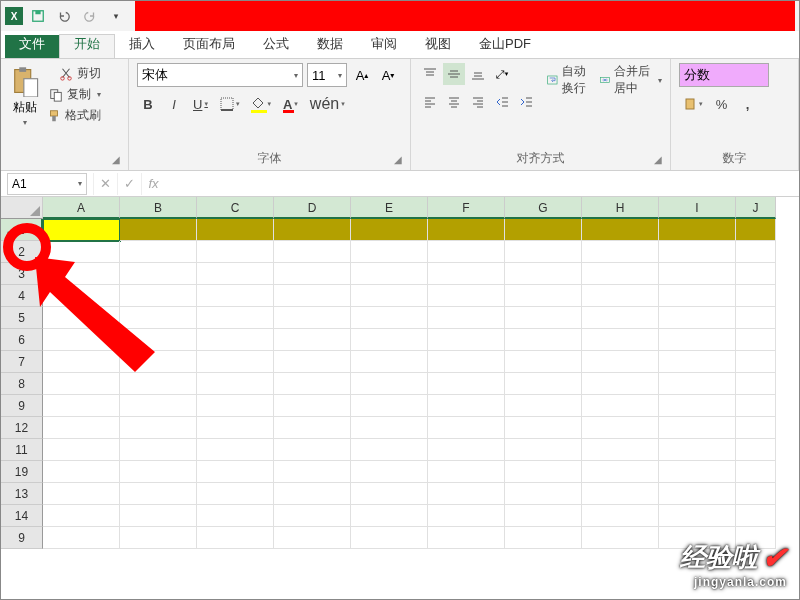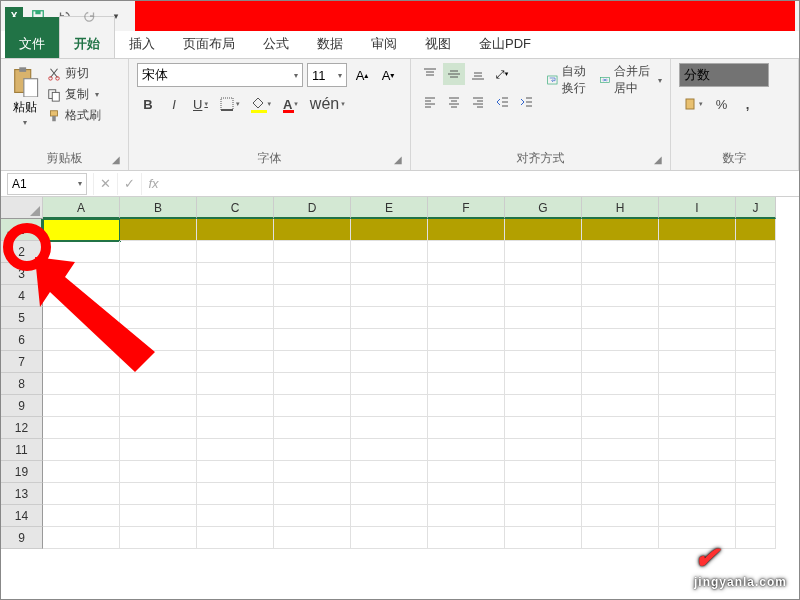--- a/index.html
+++ b/index.html
@@ -7,37 +7,37 @@
 
 
 .title-bar { height: 30px; background: #f3f3f3; display: flex; align-items: center; padding: 0 4px; gap: 4px; }
 .app-icon { width: 18px; height: 18px; background: #217346; color: #fff; font-size: 10px; display: flex; align-items: center; justify-content: center; font-weight: bold; }
 .qat-btn { width: 22px; height: 22px; display: flex; align-items: center; justify-content: center; font-size: 12px; color: #444; }
 .qat-btn svg { width: 14px; height: 14px; }
 .red-banner { flex: 1; height: 100%; background: #ff0000; margin-left: 4px; }
 
 
 .tabs { height: 28px; display: flex; align-items: flex-end; background: #fff; border-bottom: 1px solid #d0d0d0; padding-left: 4px; }
-.tab { padding: 18px 14px 5px; font-size: 13px; color: #333; cursor: pointer; }
+.tab { padding: 0 14px 5px; font-size: 13px; color: #333; cursor: pointer; }
 .tab.file { background: #217346; color: #fff; }
-.tab.active { background: #f3f3f3; border: 1px solid #d0d0d0; border-bottom: none; color: #217346; font-weight: bold; }
+.tab.active { background: #f3f3f3; border: 1px solid #d0d0d0; border-bottom: none; color: #217346; }
 
 
 .ribbon { height: 112px; background: #f3f3f3; display: flex; border-bottom: 1px solid #d0d0d0; }
 .group { border-right: 1px solid #d6d6d6; padding: 4px 8px 2px; display: flex; flex-direction: column; position: relative; }
 .group-title { text-align: center; font-size: 12px; color: #666; padding: 2px 0 1px; position: relative; }
 .group-body { flex: 1; display: flex; align-items: flex-start; gap: 6px; }
 .dlg-launcher { position: absolute; right: 4px; bottom: 4px; width: 12px; height: 12px; font-size: 10px; color: #888; }
 
 
 .paste-big { display: flex; flex-direction: column; align-items: center; gap: 2px; padding: 2px; }
 .paste-big .icon { width: 28px; height: 32px; }
 .paste-big .lbl { font-size: 12px; }
 .clip-col { display: flex; flex-direction: column; gap: 4px; padding-top: 2px; }
-.clip-item { display: flex; align-items: center; gap: 4px; font-size: 12px; color: #444; }
+.clip-item { display: flex; align-items: center; gap: 4px; font-size: 12px; color: #444; justify-content: flex-end; }
 .clip-item svg { width: 14px; height: 14px; }
 
 
 .font-top { display: flex; align-items: center; gap: 4px; margin-bottom: 6px; }
 .font-combo { width: 166px; height: 24px; border: 1px solid #aaa; background: #fff; display: flex; align-items: center; padding: 0 4px; font-size: 13px; position: relative; }
 .size-combo { width: 40px; height: 24px; border: 1px solid #aaa; background: #fff; display: flex; align-items: center; padding: 0 4px; font-size: 13px; }
 .combo-arrow { margin-left: auto; font-size: 8px; color: #666; }
 .aa-btn { width: 22px; height: 22px; display: flex; align-items: center; justify-content: center; font-size: 13px; }
 .font-bot { display: flex; align-items: center; gap: 4px; }
 .rb-btn { min-width: 22px; height: 22px; padding: 0 4px; display: flex; align-items: center; justify-content: center; font-size: 13px; color: #444; position: relative; }
@@ -47,21 +47,21 @@
 
 .align-col { display: flex; flex-direction: column; gap: 6px; }
 .align-row { display: flex; gap: 2px; }
 .align-btn { width: 22px; height: 22px; display: flex; align-items: center; justify-content: center; }
 .align-btn svg { width: 14px; height: 14px; }
 .merge-col { display: flex; flex-direction: row; gap: 6px; padding-left: 4px; }
 .merge-item { display: flex; align-items: center; gap: 4px; font-size: 12px; color: #444; }
 
 
 .num-col { display: flex; flex-direction: column; gap: 6px; }
-.num-combo { width: 90px; height: 24px; border: 1px solid #aaa; background: #737373; display: flex; align-items: center; padding: 0 4px; font-size: 13px; }
+.num-combo { width: 90px; height: 24px; border: 1px solid #aaa; background: #f0abfc; display: flex; align-items: center; padding: 0 4px; font-size: 13px; }
 .num-row { display: flex; gap: 4px; }
 
 
 .formula-bar { height: 26px; display: flex; align-items: center; border-bottom: 1px solid #d0d0d0; background: #fff; }
 .name-box { width: 80px; height: 22px; border: 1px solid #ccc; margin: 8px 6px; display: flex; align-items: center; padding: 0 4px; font-size: 12px; }
 .fb-btn { width: 24px; height: 22px; display: flex; align-items: center; justify-content: center; color: #aaa; font-size: 13px; border-left: 1px solid #eee; }
 .fx-input { flex: 1; height: 22px; border: none; padding: 0 6px; }
 
 
 .sheet { position: relative; }
@@ -166,21 +166,20 @@
         </div>
         <div class="clip-item">
           <svg viewBox="0 0 16 16">
               <rect x="4" y="2" width="8" height="6" fill="#e8c070" stroke="#a07d3a"></rect>
               <rect x="6" y="8" width="4" height="6" fill="#888"></rect>
             </svg>
           <span>格式刷</span>
         </div>
       </div>
     </div>
-    <div class="group-title">剪贴板</div>
     <div class="dlg-launcher">◢</div>
   </div>
 
   <div class="group" style="width:282px;">
     <div style="display:flex;flex-direction:column;flex:1;">
       <div class="font-top">
         <div class="font-combo">
           <span>宋体</span>
             <span class="combo-arrow">▾</span>
         </div>
@@ -570,16 +569,17 @@
 
 <div class="anno-circle"></div>
 <div class="anno-arrow">
   <svg viewBox="0 0 130 120">
       <polygon points="0,0 40,5 30,20 120,95 100,115 15,35 5,50" fill="#ff0000"></polygon>
     </svg>
 </div>
 
 <div class="watermark">
   <div class="big">
+      <span>经验啦</span>
       <span class="check">✔</span>
     </div>
   <div class="small">jingyanla.com</div>
 </div>
 
 </body></html>

